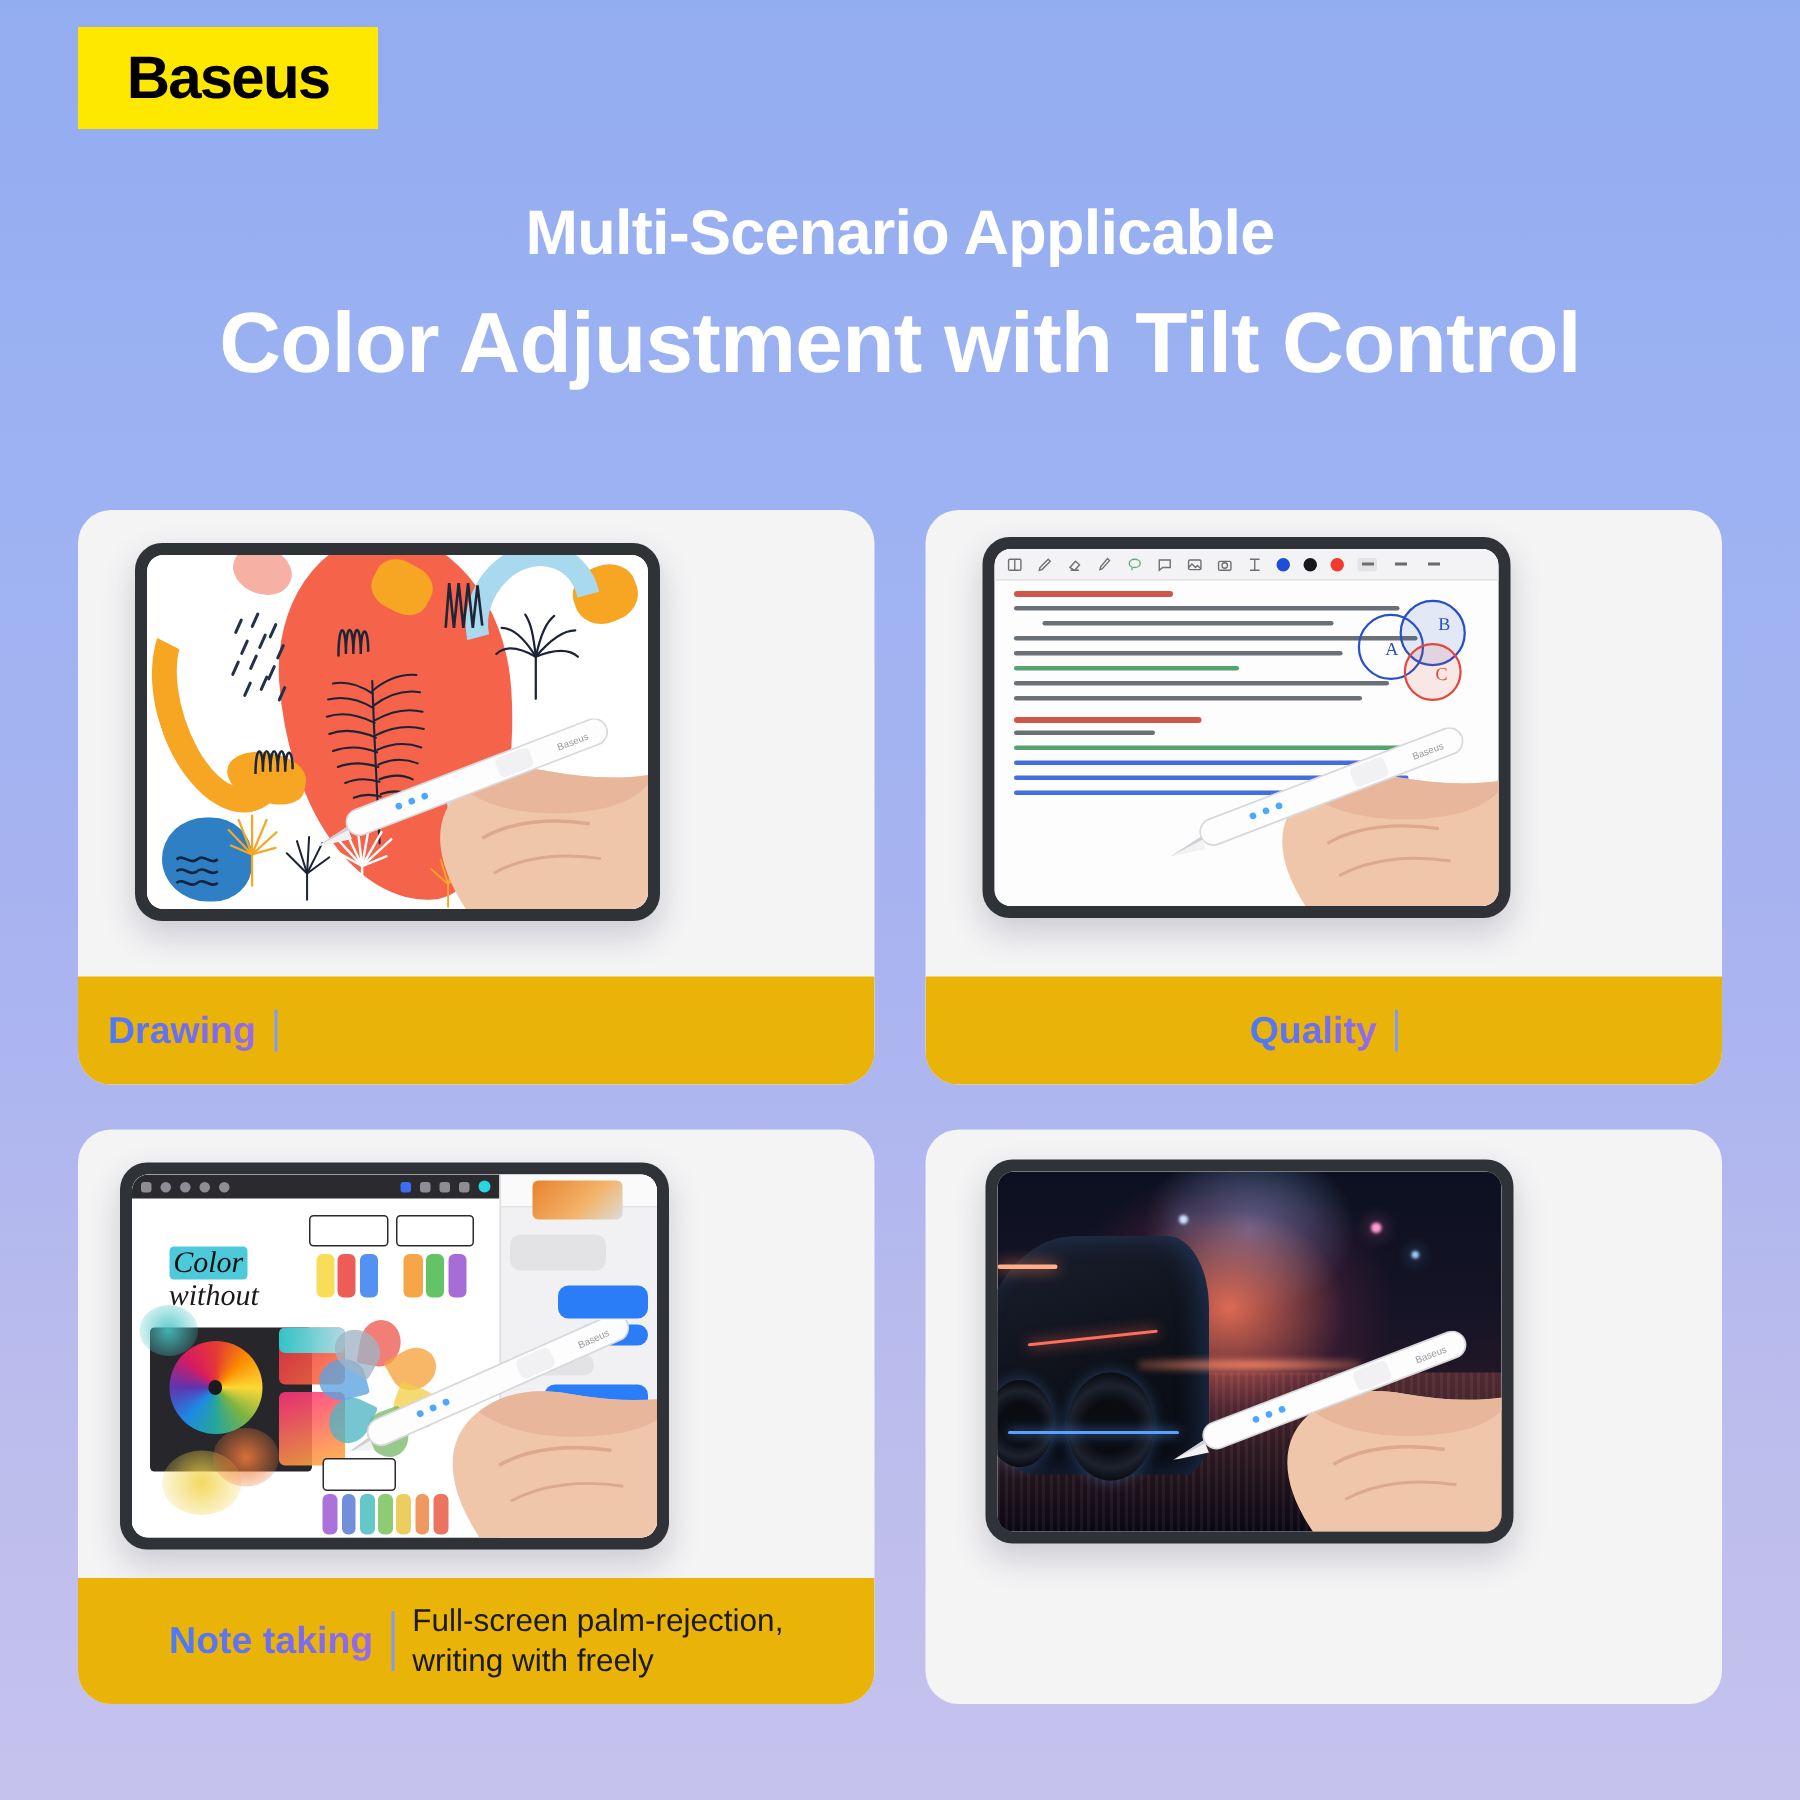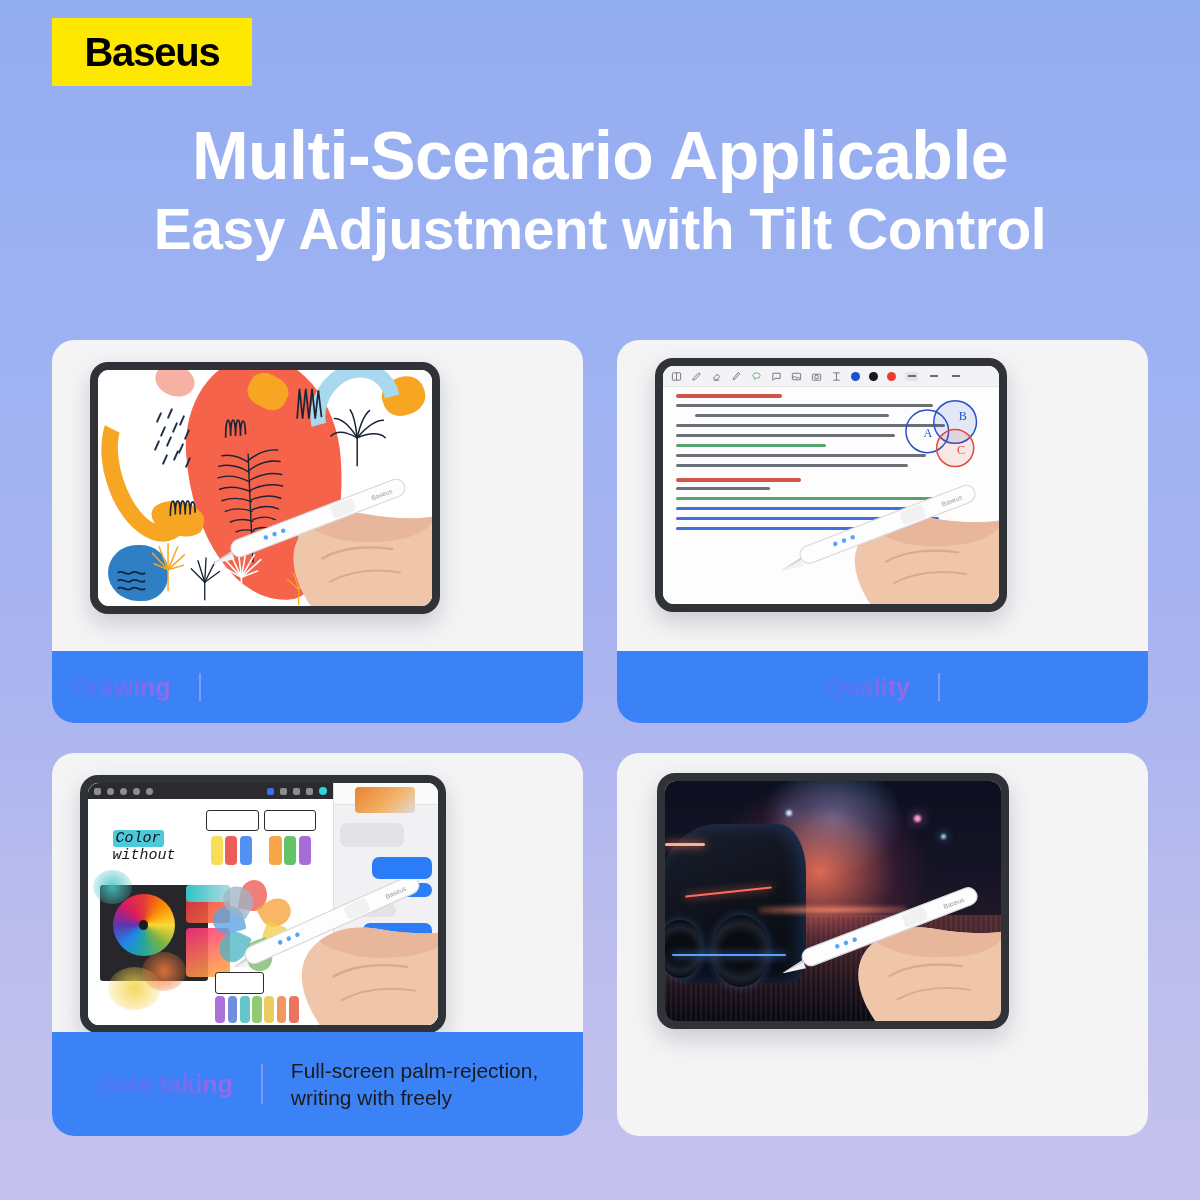--- a/index.html
+++ b/index.html
@@ -18,39 +18,39 @@
   .logo-text{
     font-size:40px; font-weight:bold; color:#000;
     letter-spacing:-1.2px; line-height:1;
   }
 
   
   .headline{
     position:absolute; left:0; top:118px; width:1200px; text-align:center;
     color:#fff; font-weight:bold; letter-spacing:-0.5px;
   }
-  .headline .l1{ font-size:68px; line-height:74px; display:block; }
+  .headline .l1{ font-size:42px; line-height:74px; display:block; }
   .headline .l2{ font-size:57px; line-height:74px; display:block; }
 
   
   .grid{
     position:absolute; left:52px; top:340px; width:1096px; height:812px;
     display:grid; grid-template-columns:531px 531px; grid-template-rows:383px 383px;
     column-gap:34px; row-gap:30px;
   }
   .card{
     background:#f4f4f5; border-radius:22px; overflow:hidden;
     display:flex; flex-direction:column; position:relative;
   }
   .shot{ flex:1; position:relative; overflow:hidden; }
   .caption{
-    background:#3b82f6; height:72px; display:flex; align-items:center;
-    justify-content:center; gap:28px; padding:0 18px;
-  }
-  .card.two-line .caption{ height:104px; }
+    background:#eab308; height:72px; display:flex; align-items:center;
+    justify-content:center; gap:12px; padding:0 18px;
+  }
+  .card.two-line .caption{ height:84px; }
   .cap-title{
     font-size:25px; font-weight:bold; white-space:nowrap;
     background:linear-gradient(90deg,#4a7bf7 0%,#6f6ef0 55%,#9a6ae8 100%);
     -webkit-background-clip:text; background-clip:text; color:transparent;
   }
   .cap-div{ width:2px; height:28px; background:#7d9cf5; flex:none; }
   .cap-desc{ font-size:21px; color:#1b1b1b; line-height:27px; }
 
   
   .card.left-cap .caption{ justify-content:flex-start; padding-left:20px; }
@@ -141,22 +141,22 @@
   .npad{ width:70%; position:relative; background:#fff; }
   .nbar{
     position:absolute; left:0; top:0; right:0; height:16px; background:#2b2b2f;
     display:flex; align-items:center; justify-content:space-between; padding:0 6px;
   }
   .nbar .grp{ display:flex; gap:6px; align-items:center; }
   .nbar i{ display:block; width:7px; height:7px; border-radius:2px;
     background:#8d8d93; }
   .nbar .cy{ width:8px; height:8px; border-radius:50%; background:#2ad4e0; }
   .ctitle{
-    position:absolute; left:10%; top:20%; font-size:15px; color:#1a1a1a;
-    font-family:Liberation Mono, monospace; font-style:italic; line-height:1.1;
+    position:absolute; left:10%; top:20%; font-size:20px; color:#1a1a1a;
+    font-family:Liberation Serif, serif; font-style:italic; line-height:1.1;
   }
   .ctitle .hl{ background:#4ec9da; padding:0 3px; border-radius:3px; color:#111; }
   .wheel{ position:absolute; left:10%; top:46%; width:62px; height:62px;
     border-radius:50%;
     background:conic-gradient(#e53935,#fb8c00,#fdd835,#7cb342,#26a69a,#1e88e5,#5e35b1,#d81b60,#e53935); }
   .wheel::after{ content:""; position:absolute; inset:42%; border-radius:50%;
     background:#1b1b1f; }
   .darkcard{ position:absolute; left:5%; top:42%; width:44%; height:40%;
     background:#26262b; border-radius:3px; }
   .sw{ position:absolute; border-radius:4px; opacity:.88; }
@@ -207,21 +207,21 @@
 </style>
 </head>
 <body>
 
 <div class="logo-box">
   <span class="logo-text">Baseus</span>
 </div>
 
 <div class="headline">
   <span class="l1">Multi-Scenario Applicable</span>
-  <span class="l2">Easy Adjustment with Tilt Control</span>
+  <span class="l2">Color Adjustment with Tilt Control</span>
 </div>
 
 <div class="grid">
 
   <div class="card left-cap">
     <div class="shot">
       <div class="tablet t-draw">
         <div class="screen">
           <div class="art">
             <div class="blob pink-top"></div>

